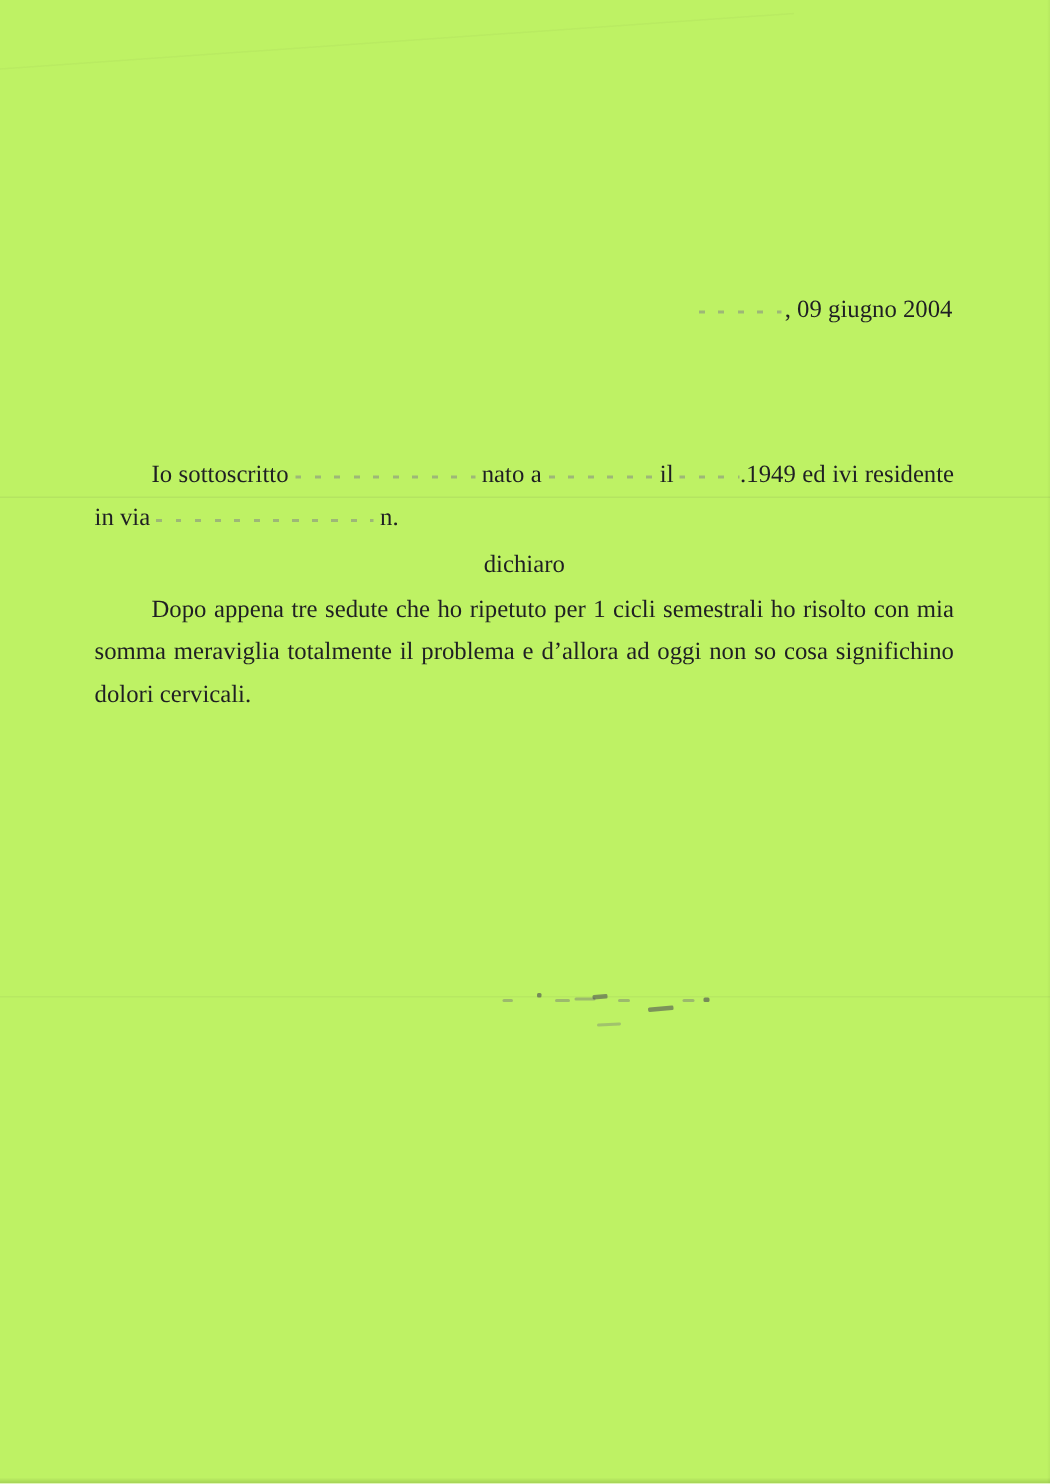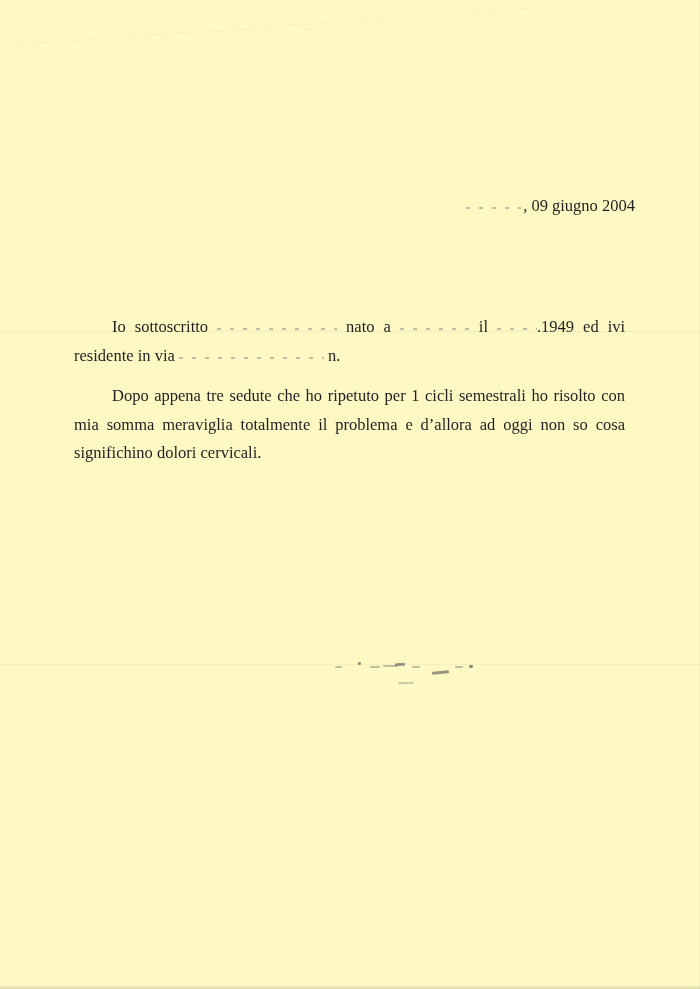--- a/index.html
+++ b/index.html
@@ -1,20 +1,20 @@
 <!DOCTYPE html>
 <html><head>
 <meta charset="utf-8">
 <style>
   html, body { margin: 0; padding: 0; background: #ffffff; }
   .page {
     position: relative;
     width: 700px;
     height: 989px;
-    background: #fef9c3;
+    background: #bef264;
     font-family: "Liberation Serif", "DejaVu Serif", serif;
     color: #1f1f23;
     overflow: hidden;
   }
 
   
   .fold-line { position: absolute; left: 0; width: 100%; height: 1px; }
   .fold-1 { top: 331px; background: rgba(60,60,70,0.07); }
   .fold-2 { top: 664px; background: rgba(60,60,70,0.05); }
   .crease-diagonal {
@@ -43,21 +43,21 @@
 
   
   .letter-body {
     position: absolute;
     top: 301px; left: 62px;
     width: 575px;
     font-size: 16.5px;
     line-height: 28.6px;
     text-align: justify;
   }
-  .letter-body p { margin: 12px; }
+  .letter-body p { margin: 1px; }
   .para-indent { text-indent: 38px; }
   .para-center { text-align: center; text-indent: 0; margin-top: 3px !important; }
 
   
   .redact {
     display: inline-block;
     height: 2px;
     transform: translateY(-2px);
     background: repeating-linear-gradient(
       to right,
@@ -104,20 +104,21 @@
 
     <p class="para-indent"><span>Io sottoscritto</span>
       <span class="redact redact-name"></span>
       <span>nato a</span>
       <span class="redact redact-birthplace"></span>
       <span>il</span>
       <span class="redact redact-birthdate"></span><span>.1949 ed ivi residente in via</span>
       <span class="redact redact-street"></span>
       <span>n.</span></p>
 
+    <p class="para-center">dichiaro</p>
 
 
 
     <p class="para-indent">Dopo appena tre sedute che ho ripetuto per 1 cicli semestrali ho risolto con mia somma meraviglia totalmente il problema e d’allora ad oggi non so cosa significhino dolori cervicali.</p>
 
   </div>
 
   <div class="signature-area">
     <span class="sig-mark sm1"></span>
     <span class="sig-mark sm2"></span>

